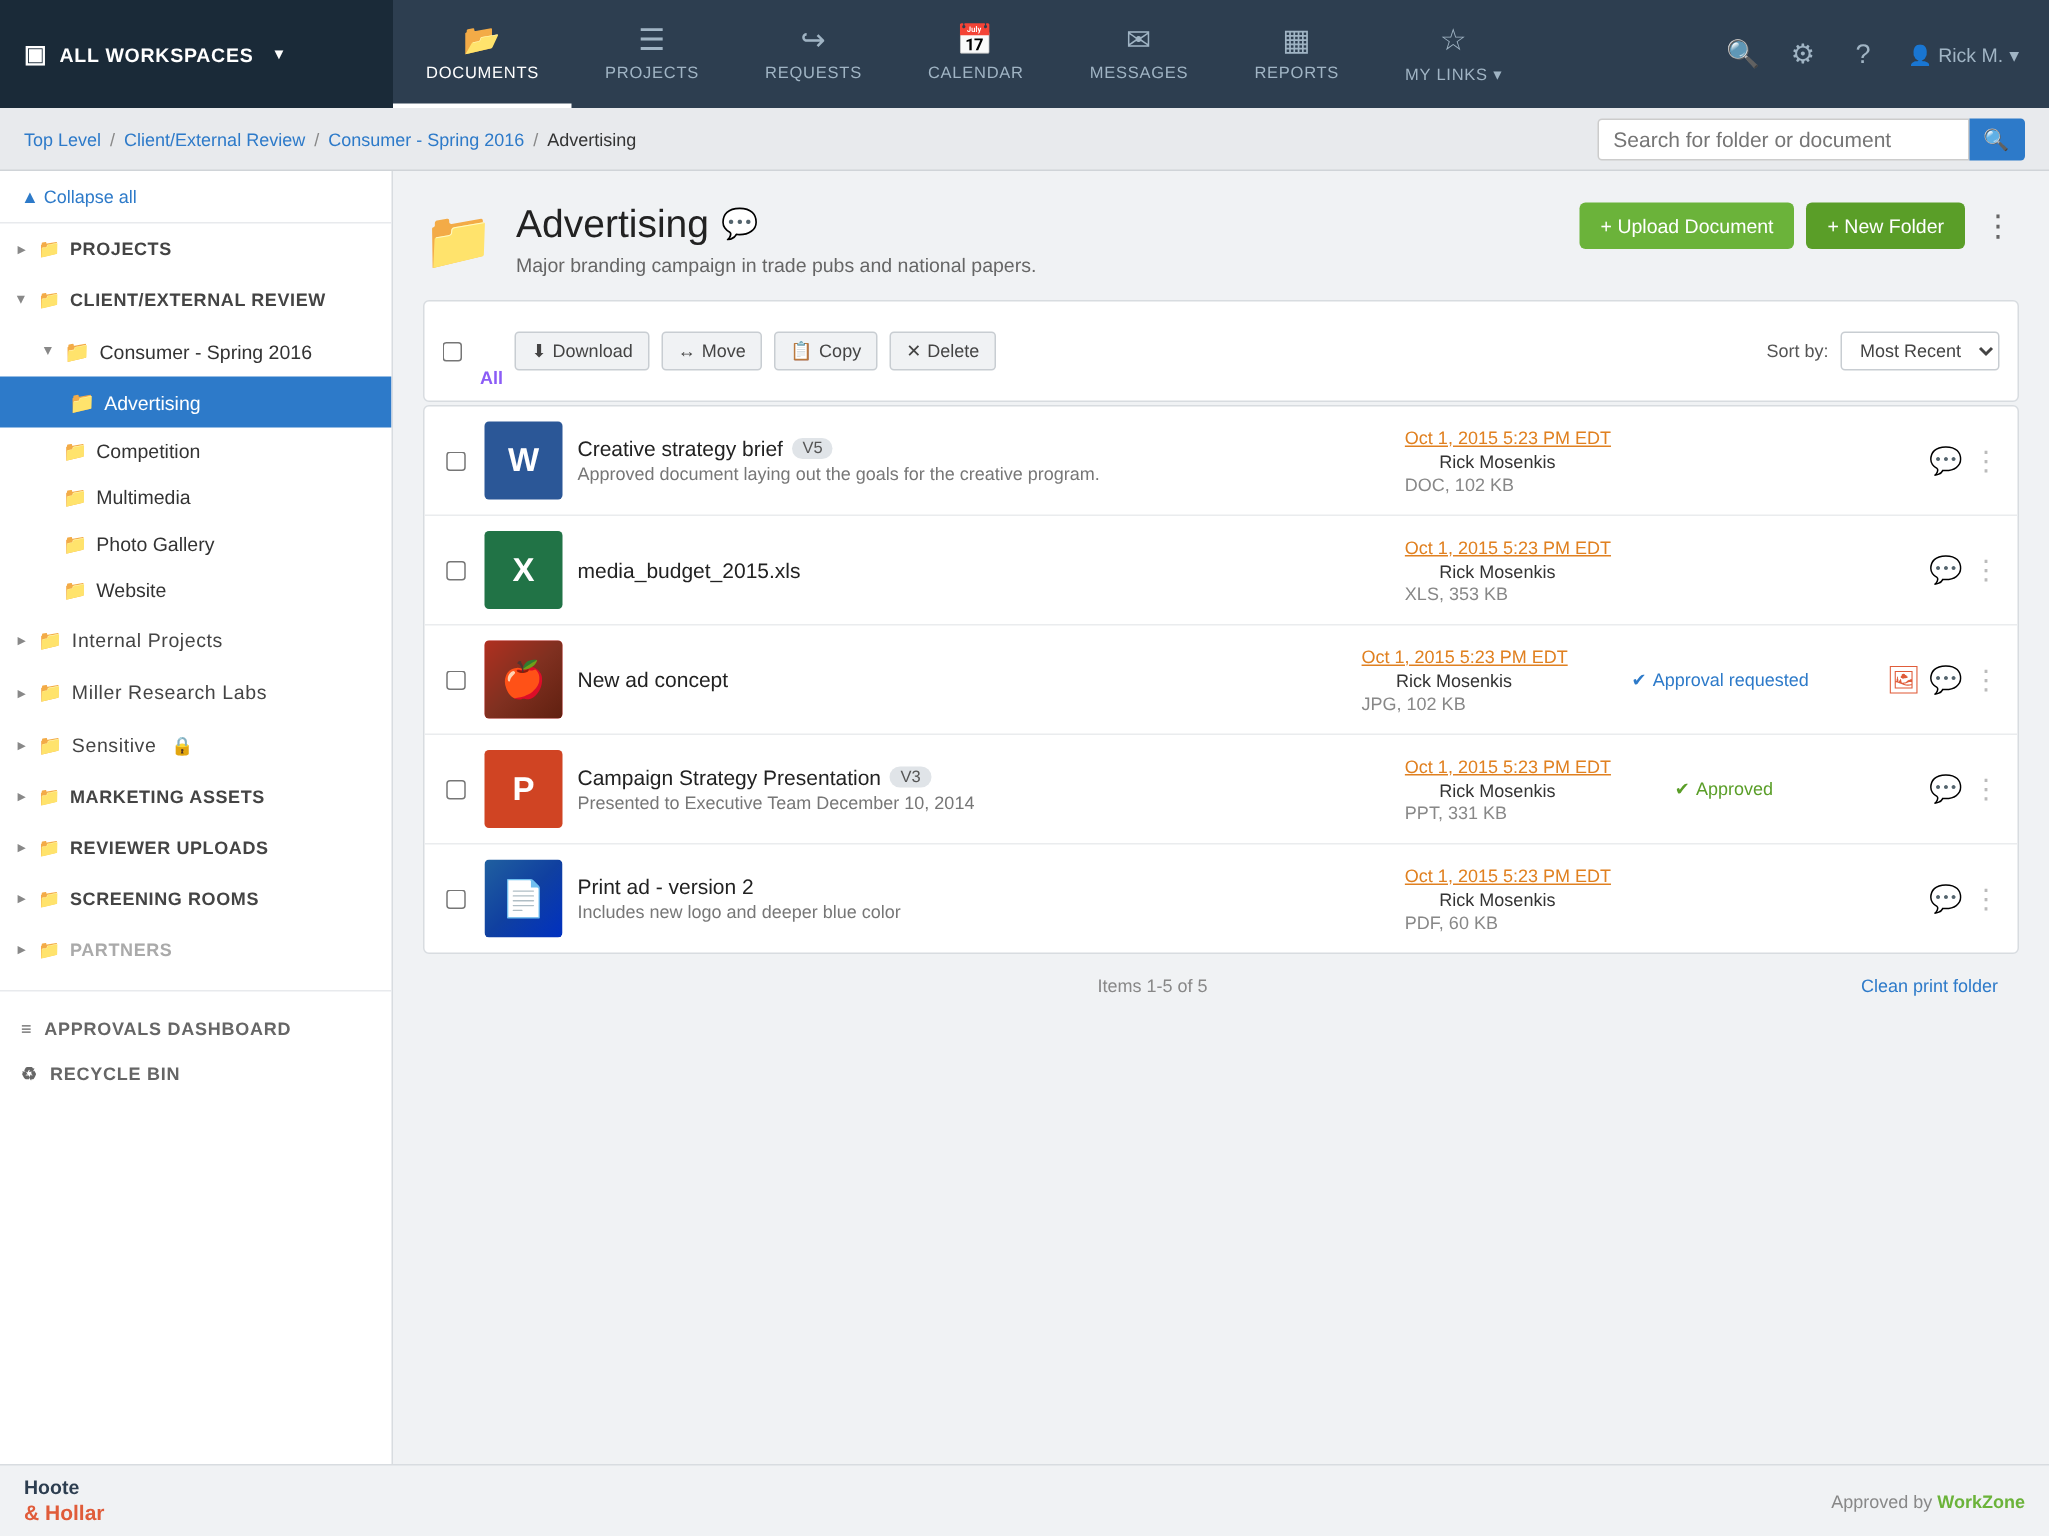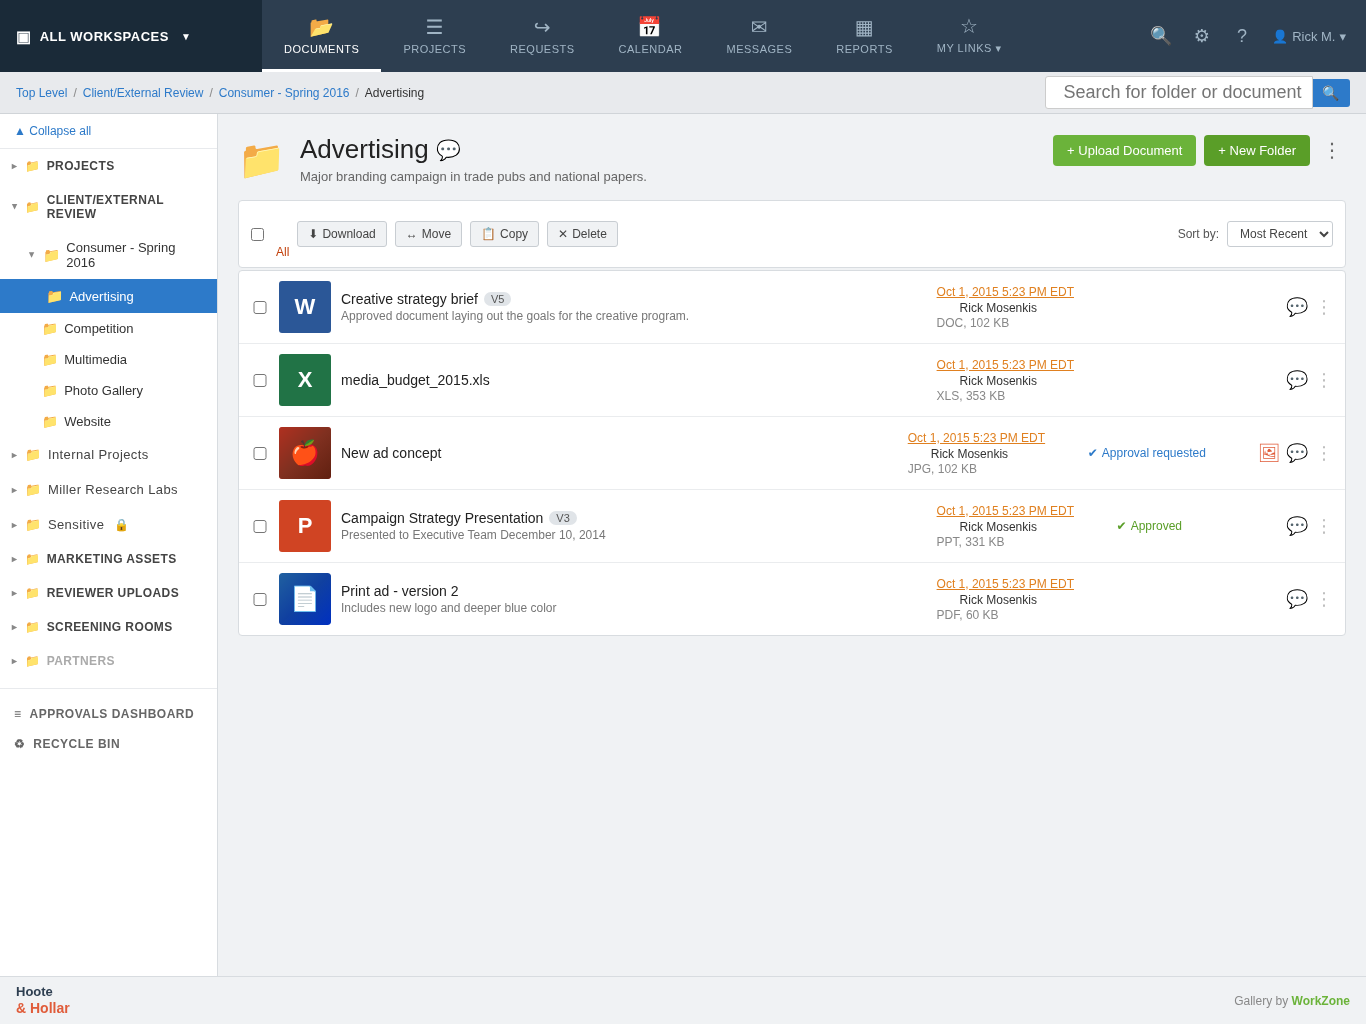--- a/index.html
+++ b/index.html
@@ -18,28 +18,28 @@
     .nav-right-icon { width: 36px; height: 36px; display: flex; align-items: center; justify-content: center; cursor: pointer; border-radius: 4px; font-size: 18px; color: #a0b4c4; }
     .user-menu { display: flex; align-items: center; gap: 4px; cursor: pointer; color: #a0b4c4; font-size: 13px; padding: 0 8px; }
 
     
     .breadcrumb-bar { background: #e8eaed; border-bottom: 1px solid #d0d4d8; padding: 0 16px; height: 42px; display: flex; align-items: center; justify-content: space-between; }
     .breadcrumb { display: flex; align-items: center; gap: 4px; font-size: 12px; }
     .breadcrumb a { color: #2d7ac9; text-decoration: none; }
     .breadcrumb .sep { color: #888; margin: 0 2px; }
     .breadcrumb .current { color: #333; font-weight: 500; }
     .breadcrumb-search { display: flex; align-items: center; gap: 0; }
-    .breadcrumb-search input { border: 1px solid #ccc; padding: 5px 10px; font-size: 18px; width: 268px; outline: none; border-radius: 3px 0 0 3px; text-align: right; }
+    .breadcrumb-search input { border: 1px solid #ccc; padding: 5px 10px; font-size: 14px; width: 248px; outline: none; border-radius: 3px 0 0 3px; }
     .breadcrumb-search button { background: #2d7ac9; border: none; color: #fff; padding: 6px 10px; cursor: pointer; border-radius: 0 3px 3px 0; font-size: 14px; }
 
     
     .main-layout { display: flex; height: calc(1024px - 72px - 42px - 48px); }
 
     
-    .sidebar { width: 218px; background: #fff; border-right: 1px solid #d8dce0; overflow-y: auto; flex-shrink: 0; }
+    .sidebar { width: 262px; background: #fff; border-right: 1px solid #d8dce0; overflow-y: auto; flex-shrink: 0; }
     .sidebar-collapse { padding: 10px 14px; color: #2d7ac9; font-size: 12px; cursor: pointer; display: flex; align-items: center; gap: 4px; border-bottom: 1px solid #e8eaed; }
     .sidebar-group-header { display: flex; align-items: center; padding: 10px 12px 10px 10px; cursor: pointer; font-weight: 700; font-size: 12px; color: #444; text-transform: uppercase; letter-spacing: 0.4px; gap: 6px; }
     .sidebar-item { display: flex; align-items: center; padding: 9px 10px 9px 28px; cursor: pointer; font-size: 13px; color: #333; gap: 6px; }
     .sidebar-item.active { background: #2d7ac9; color: #fff; }
     .sidebar-sub-item { display: flex; align-items: center; padding: 8px 10px 8px 42px; cursor: pointer; font-size: 13px; color: #333; gap: 6px; }
     .triangle { display: inline-block; font-size: 9px; color: #888; }
     .triangle.open { transform: rotate(90deg); display: inline-block; }
 
     .sidebar-bottom { padding: 10px 0; border-top: 1px solid #e8eaed; margin-top: 10px; }
     .sidebar-bottom-item { display: flex; align-items: center; padding: 8px 14px; cursor: pointer; font-size: 12px; color: #666; gap: 8px; font-weight: 600; letter-spacing: 0.5px; text-transform: uppercase; }
@@ -56,21 +56,21 @@
     .btn-upload { background: #6bb33a; color: #fff; border: none; padding: 8px 14px; border-radius: 4px; cursor: pointer; font-size: 13px; font-weight: 500; display: flex; align-items: center; gap: 4px; }
     .btn-new-folder { background: #5a9e28; color: #fff; border: none; padding: 8px 14px; border-radius: 4px; cursor: pointer; font-size: 13px; font-weight: 500; display: flex; align-items: center; gap: 4px; }
     .btn-more { background: none; border: none; cursor: pointer; color: #666; font-size: 20px; padding: 4px; }
 
     
     .toolbar { background: #fff; border: 1px solid #d8dce0; border-radius: 4px; padding: 8px 12px; display: flex; align-items: center; justify-content: space-between; margin-bottom: 2px; }
     .toolbar-left { display: flex; align-items: center; gap: 8px; }
     .toolbar-right { display: flex; align-items: center; gap: 8px; font-size: 12px; color: #555; }
     .toolbar-check { margin-right: 4px; }
     .toolbar-btn { display: flex; align-items: center; gap: 4px; background: #f0f2f4; border: 1px solid #c8cdd2; border-radius: 3px; padding: 5px 10px; cursor: pointer; font-size: 12px; color: #444; font-weight: 500; }
-    .toolbar-all-label { font-size: 12px; color: #c2410c; font-weight: 400; margin-top: 36px; }
+    .toolbar-all-label { font-size: 12px; color: #8b5cf6; font-weight: 700; margin-top: 36px; }
     .sort-select { border: 1px solid #c8cdd2; border-radius: 3px; padding: 4px 8px; font-size: 12px; color: #444; background: #fff; cursor: pointer; }
 
     
     .file-list { background: #fff; border: 1px solid #d8dce0; border-radius: 4px; overflow: hidden; }
     .file-row { display: flex; align-items: center; padding: 10px 12px; border-bottom: 1px solid #eaecee; gap: 10px; }
     .file-row:last-child { border-bottom: none; }
     .file-check { width: 18px; flex-shrink: 0; }
     .file-thumb { width: 52px; height: 52px; flex-shrink: 0; display: flex; align-items: center; justify-content: center; border-radius: 3px; overflow: hidden; }
     .file-thumb-word { width: 52px; height: 52px; background: #2b5797; border-radius: 3px; display: flex; align-items: center; justify-content: center; color: #fff; font-size: 22px; font-weight: 700; }
     .file-thumb-excel { width: 52px; height: 52px; background: #217346; border-radius: 3px; display: flex; align-items: center; justify-content: center; color: #fff; font-size: 22px; font-weight: 700; }
@@ -439,30 +439,35 @@
         </div>
         <div class="file-status"></div>
         <div class="file-actions">
           <span class="comment-icon active">💬</span>
           <span class="more-icon">⋮</span>
         </div>
       </div>
 
     </div>
 
+    <div class="pagination-bar">
+      <span></span>
+      <span>Items 1-5 of 5</span>
+      <a href="#" class="clean-print">Clean print folder</a>
+    </div>
 
   </div>
 </div>
 
 <div class="footer">
   <div style="line-height:1.2;">
     <div style="font-size:13px;font-weight:700;color:#2d3e50;">
       <span>Hoote</span>
     </div>
     <div style="font-size:14px;font-weight:700;color:#e05c3a;">
       <span>&amp; Hollar</span>
     </div>
   </div>
   <div style="font-size:12px;color:#888;">
-    <span>Gallery by</span>
+    <span>Approved by</span>
     <strong style="color:#6bb33a;">WorkZone</strong>
   </div>
 </div>
 
 </body></html>

